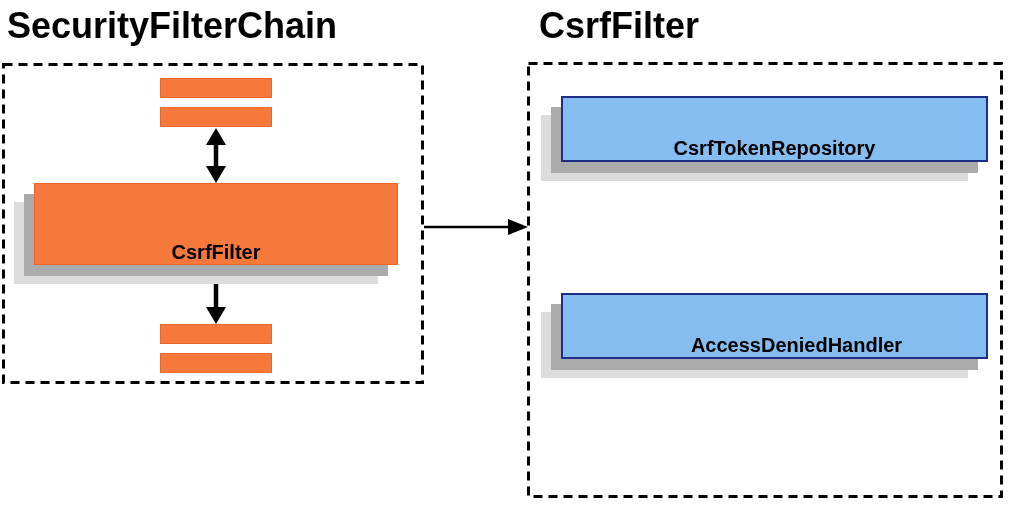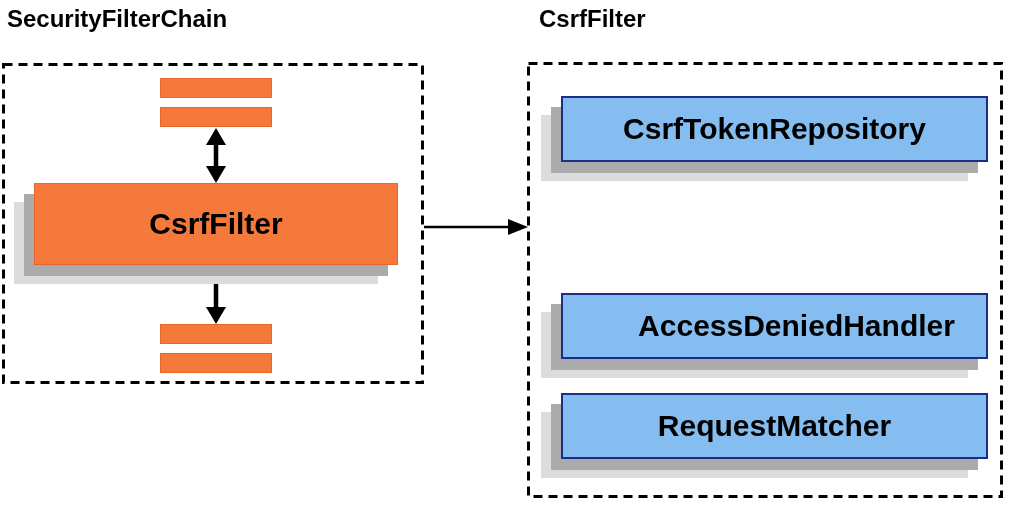--- a/index.html
+++ b/index.html
@@ -32,21 +32,21 @@
     stroke: var(--line-color, #000000);
     fill: none;
   }
   .arrow-head {
     fill: var(--line-color, #000000);
     stroke: none;
   }
   .title {
     position: absolute;
     font-weight: bold;
-    font-size: 24px;
+    font-size: 36px;
     line-height: 1.15;
     color: var(--text-color, #000000);
     white-space: nowrap;
   }
   .title-left { left: 7px;  top: 5px; }
   .title-right { left: 539px; top: 5px; }
   .orange-bar {
     position: absolute;
     left: 160px;
     width: 112px;
@@ -56,24 +56,24 @@
     border: 1px solid var(--orange-border, #E8662A);
   }
   .bar-t1 { top: 78px; }
   .bar-t2 { top: 107px; }
   .bar-b1 { top: 324px; }
   .bar-b2 { top: 353px; }
   .node {
     position: absolute;
     box-sizing: border-box;
     display: flex;
-    align-items: center;
+    align-items: flex-end;
     justify-content: center;
     font-weight: bold;
-    font-size: 30px;
+    font-size: 20px;
     color: var(--text-color, #000000);
     white-space: nowrap;
   }
   .csrf-node {
     left: 34px;
     top: 183px;
     width: 364px;
     height: 82px;
     background: var(--orange-fill, #F4793B);
     border: 1px solid var(--orange-border, #E8662A);
@@ -133,17 +133,14 @@
   <div class="node csrf-node">
     <span>CsrfFilter</span>
   </div>
 
   <div class="node component c1">
     <span>CsrfTokenRepository</span>
   </div>
   <div class="node component c3">
     <span>AccessDeniedHandler</span>
   </div>
-  <div class="node component c4">
-    <span>RequestMatcher</span>
-  </div>
 
 </div>
 
 </body></html>

